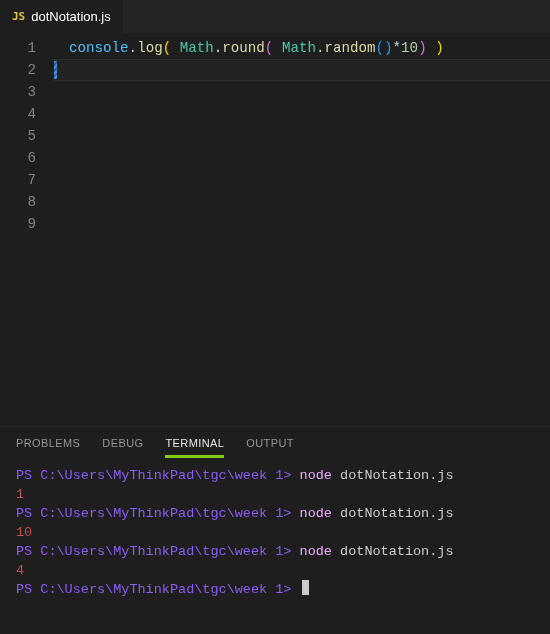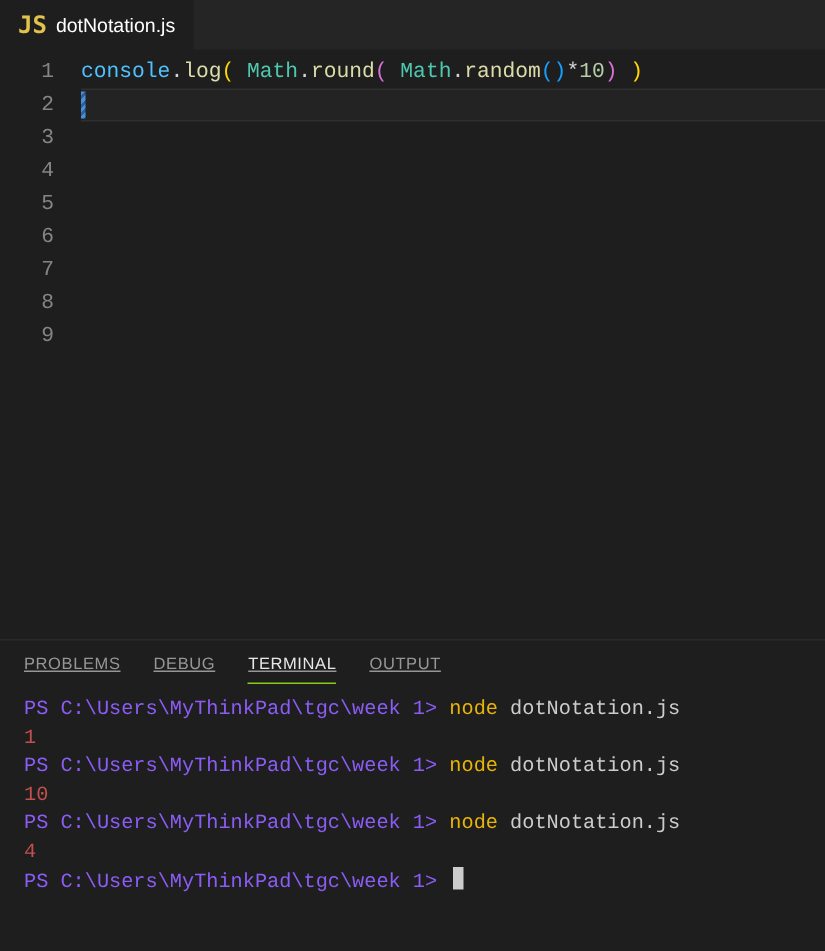--- a/index.html
+++ b/index.html
@@ -24,21 +24,21 @@
     display: flex;
     align-items: center;
     padding: 0 12px;
     gap: 6px;
     border-right: 1px solid #252526;
     color: #ffffff;
     font-size: 13px;
   }
   .tab .js-badge {
     font-family: Consolas, monospace;
-    font-size: 16px;
+    font-size: 11px;
     font-weight: bold;
     color: #e2c24b;
   }
   
   .editor {
     flex: 1 1 auto;
     display: flex;
     font-family: Consolas, "Courier New", monospace;
     font-size: 14.2px;
     line-height: 22px;
@@ -47,21 +47,21 @@
   }
   .gutter {
     width: 54px;
     text-align: right;
     color: #858585;
     padding-right: 18px;
     user-select: none;
   }
   .gutter .ln { height: 22px; }
   .code { flex: 1; position: relative; }
-  .codeline { height: 22px; white-space: pre; }
+  .codeline { height: 22px; white-space: pre; margin-left: 15px; }
   .tok-obj   { color: #4fc1ff; }
   .tok-punc  { color: #d4d4d4; }
   .tok-func  { color: #dcdcaa; }
   .tok-class { color: #4ec9b0; }
   .tok-num   { color: #b5cea8; }
   .tok-paren { color: #ffd602; }
   .tok-paren2{ color: #d670d6; }
   .tok-paren3{ color: #179fff; }
   .cursor-line {
     position: absolute;
@@ -86,38 +86,37 @@
     display: flex;
     flex-direction: column;
   }
   .panel-tabs {
     display: flex;
     gap: 22px;
     padding: 10px 28px 0 16px;
     font-size: 11px;
     letter-spacing: 0.4px;
     color: #969696;
-    text-decoration: underline;
   }
   .ptab { padding-bottom: 6px; cursor: pointer; }
   .ptab.active {
     color: #e7e7e7;
-    border-bottom: 1px solid #84cc16;
+    border-bottom: 3px solid #84cc16;
   }
   .terminal {
     flex: 1;
     padding: 8px 16px 6px 16px;
     font-family: Consolas, "Courier New", monospace;
     font-size: 13.5px;
     line-height: 19px;
     color: #cccccc;
     overflow: hidden;
   }
   .t-prompt { color: #8b5cf6; }
-  .t-cmd    { color: #eab308; }
+  .t-cmd    { color: #f0abfc; }
   .t-arg    { color: #cccccc; }
   .t-out    { color: #c44f4f; }
   .t-cursor {
     display: inline-block;
     width: 7px; height: 15px;
     background: #cccccc;
     vertical-align: -2px;
     margin-left: 2px;
   }
 </style>

